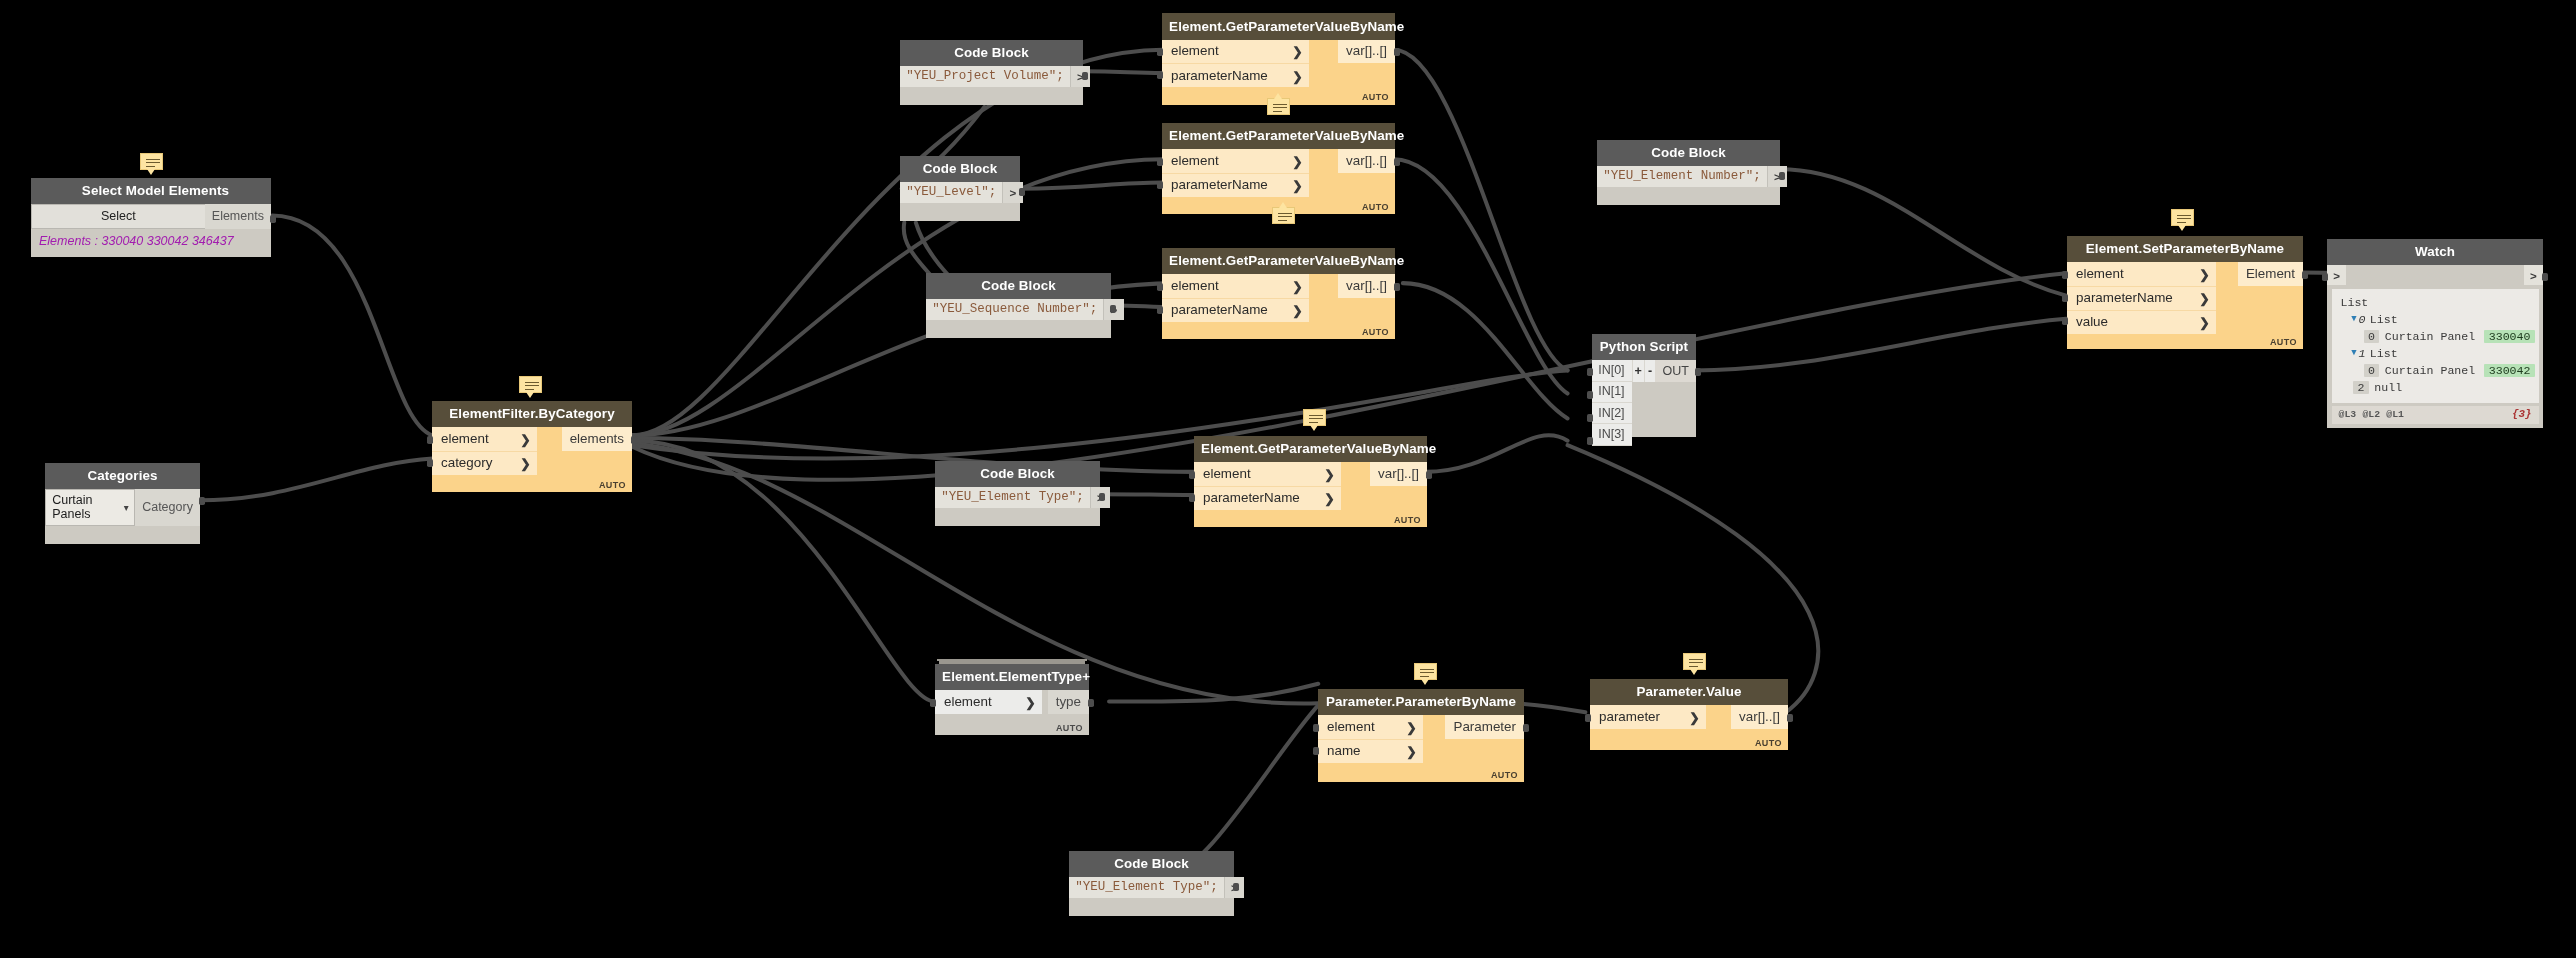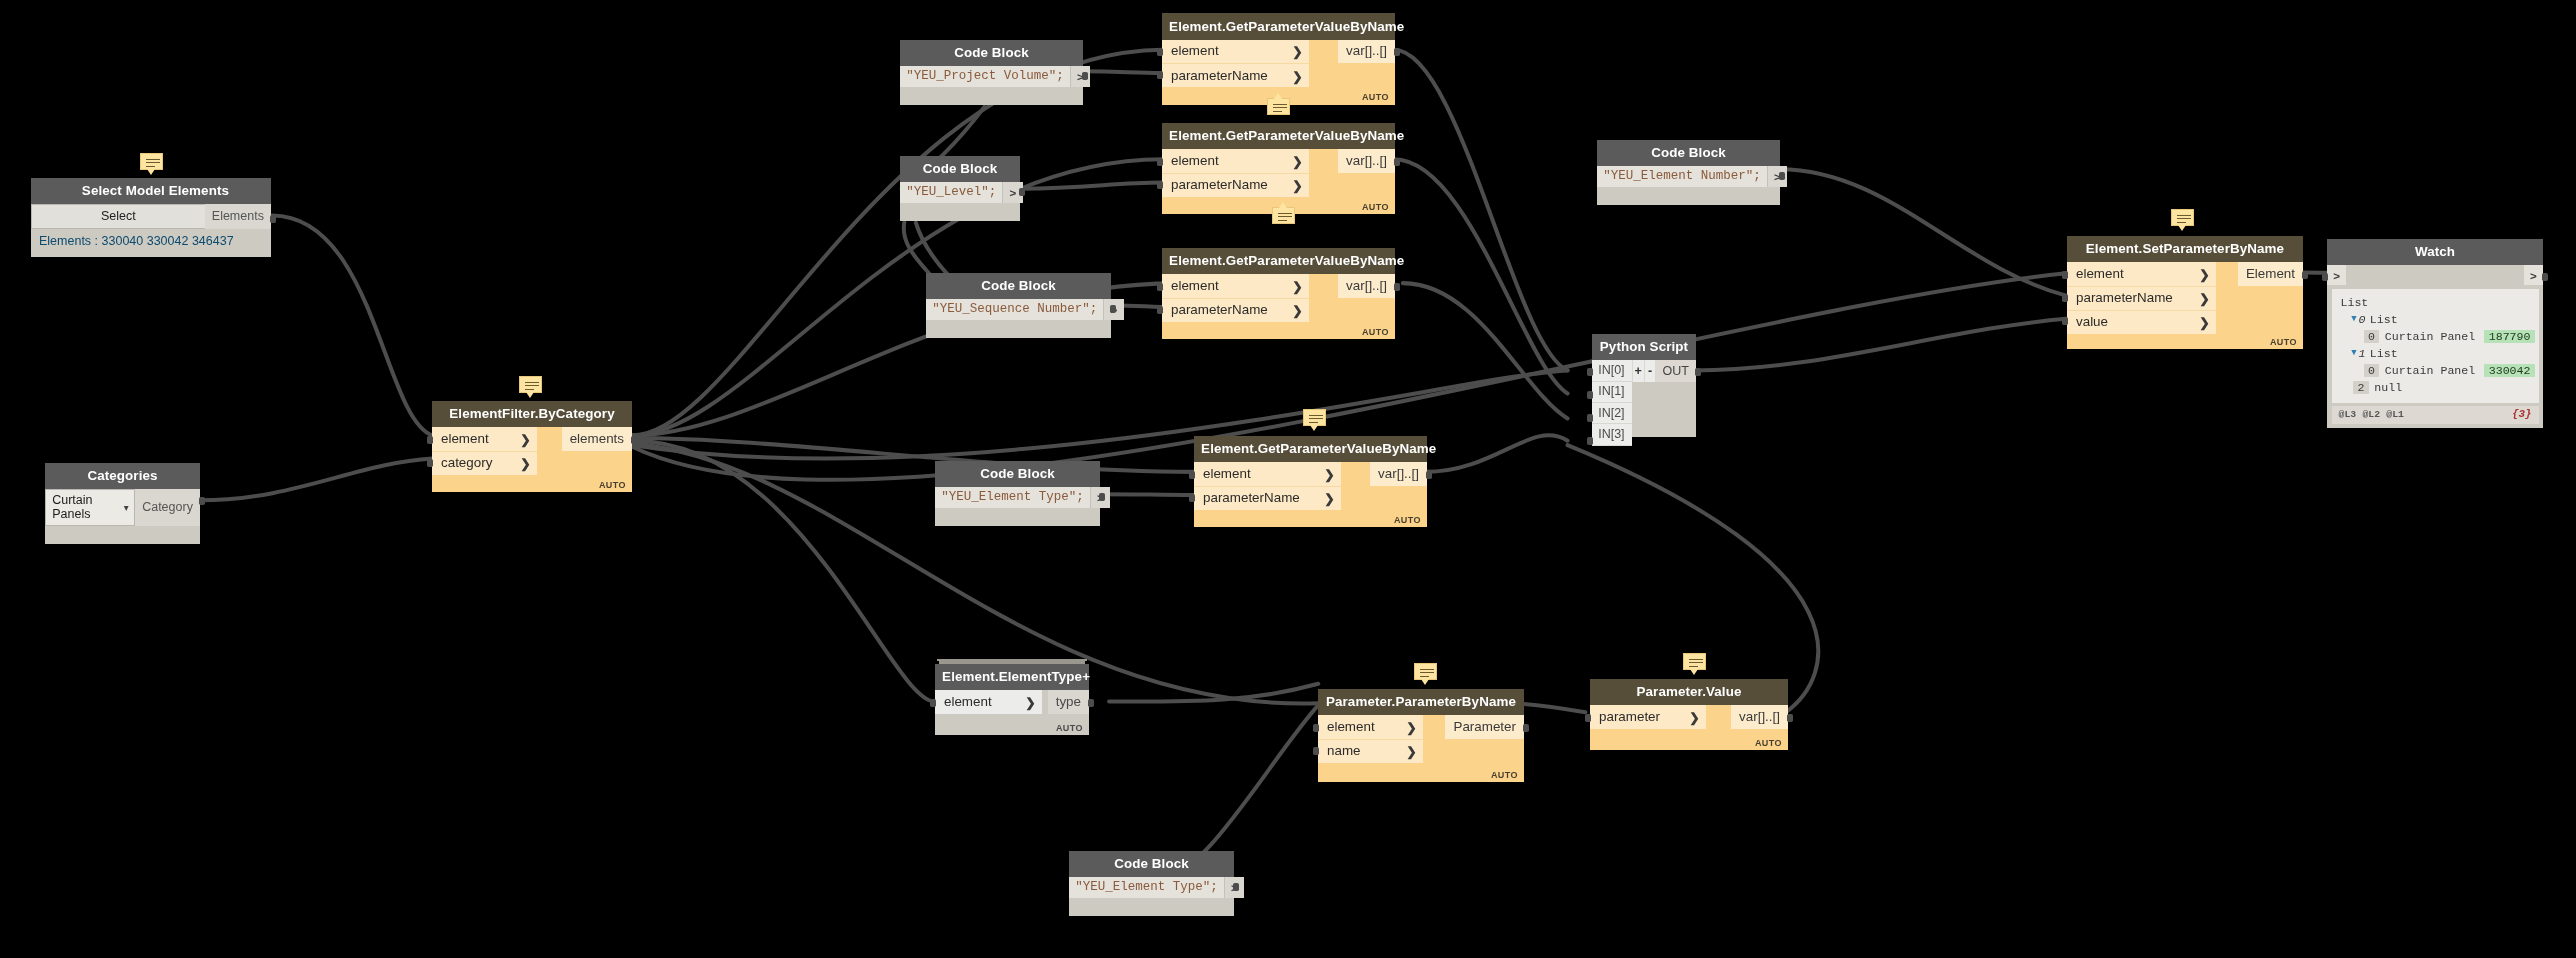--- a/index.html
+++ b/index.html
@@ -70,21 +70,21 @@
   .sme .nbody{background:#cdcac2;}
   .smerow{display:flex;}
   .smebtn{
     flex:1;background:#e2e0da;color:#222;font-size:12.5px;text-align:center;
     padding:3.6px 5.3px 4.5px;border:0.9px solid #b9b7b1;border-right:none;box-sizing:border-box;
   }
   .smeout{
     background:#d9d7d0;color:#555;font-size:12.5px;padding:3.6px 7.1px 4.5px;
     display:flex;align-items:center;
   }
-  .smeinfo{color:#0c4a6e;font-size:12.5px;padding:5.3px 7.1px 9px 8px;white-space:nowrap;}
+  .smeinfo{color:#a21caf;font-size:12.5px;padding:5.3px 7.1px 9px 8px;white-space:nowrap;font-style:italic;}
 
   
   .cat .nhdr{background:#5b5b5b;}
   .cat .nbody{background:#cdcac2;}
   .catrow{display:flex;}
   .catsel{
     flex:1;background:#eceae4;color:#1c1c1c;font-size:12.5px;padding:2.7px 5.3px 3.6px 6.2px;
     display:flex;align-items:center;justify-content:center;
     border:0.9px solid #b9b7b1;box-sizing:border-box;
   }
@@ -522,21 +522,21 @@
           <span>List</span>
         </div>
         <div class="trow" style="padding-left:10.7px;">
           <span class="tri">▼</span>
           <span style="font-style:italic;margin-right:4.5px;">0</span>
           <span>List</span>
         </div>
         <div class="trow" style="padding-left:23px;">
           <span class="idx">0</span>
           <span>Curtain Panel</span>
-          <span class="val">187790</span>
+          <span class="val">330040</span>
         </div>
         <div class="trow" style="padding-left:10.7px;">
           <span class="tri">▼</span>
           <span style="font-style:italic;margin-right:4.5px;">1</span>
           <span>List</span>
         </div>
         <div class="trow" style="padding-left:23px;">
           <span class="idx">0</span>
           <span>Curtain Panel</span>
           <span class="val">330042</span>

